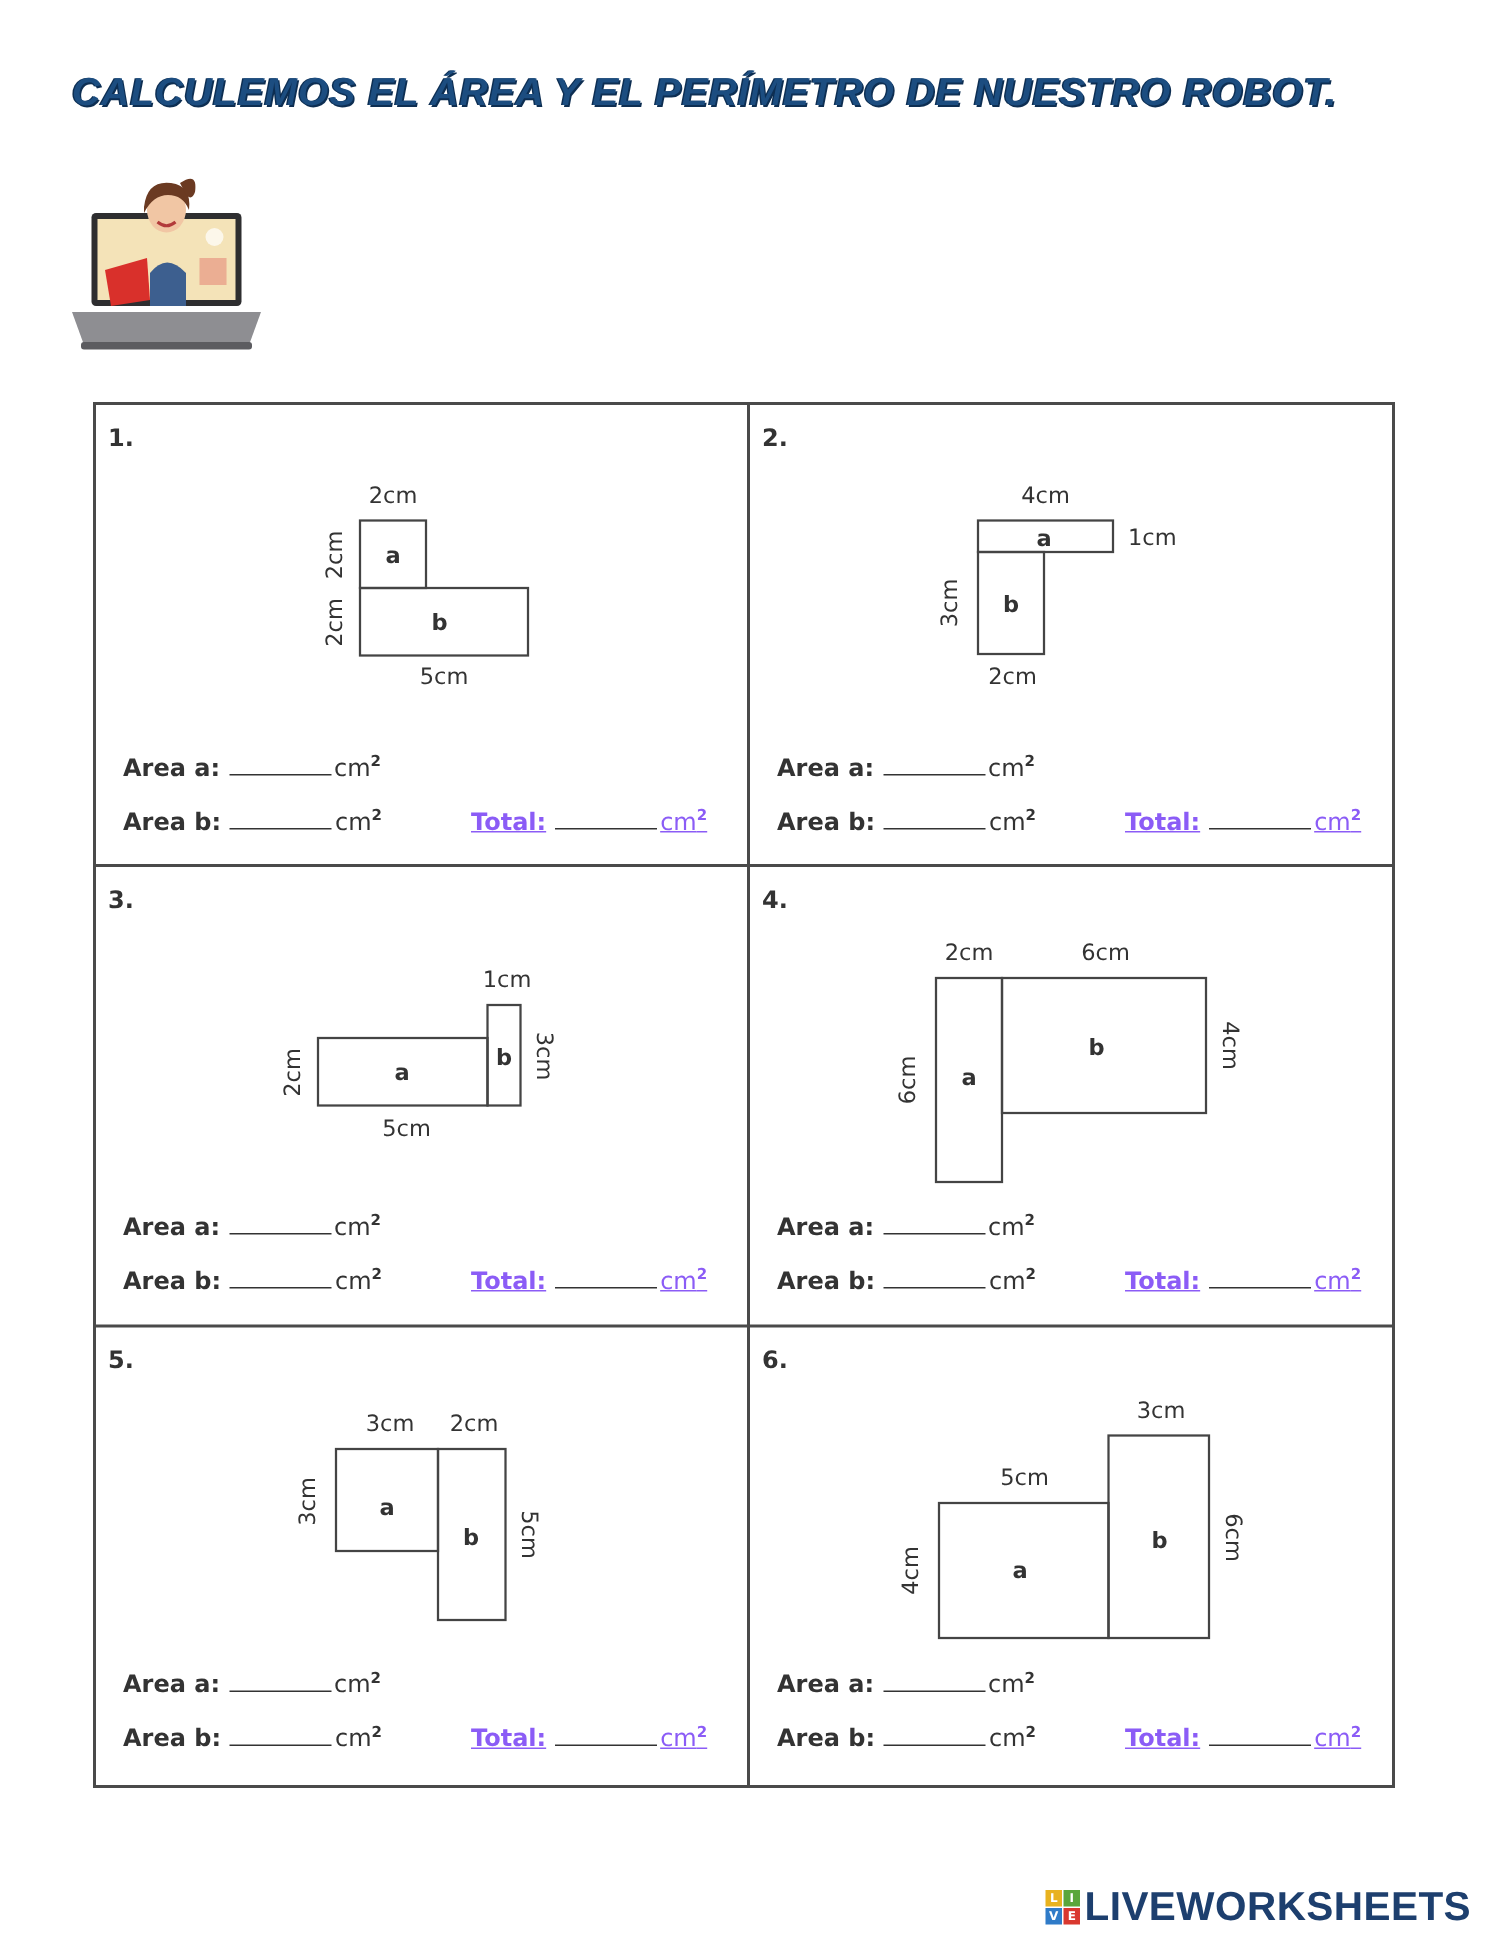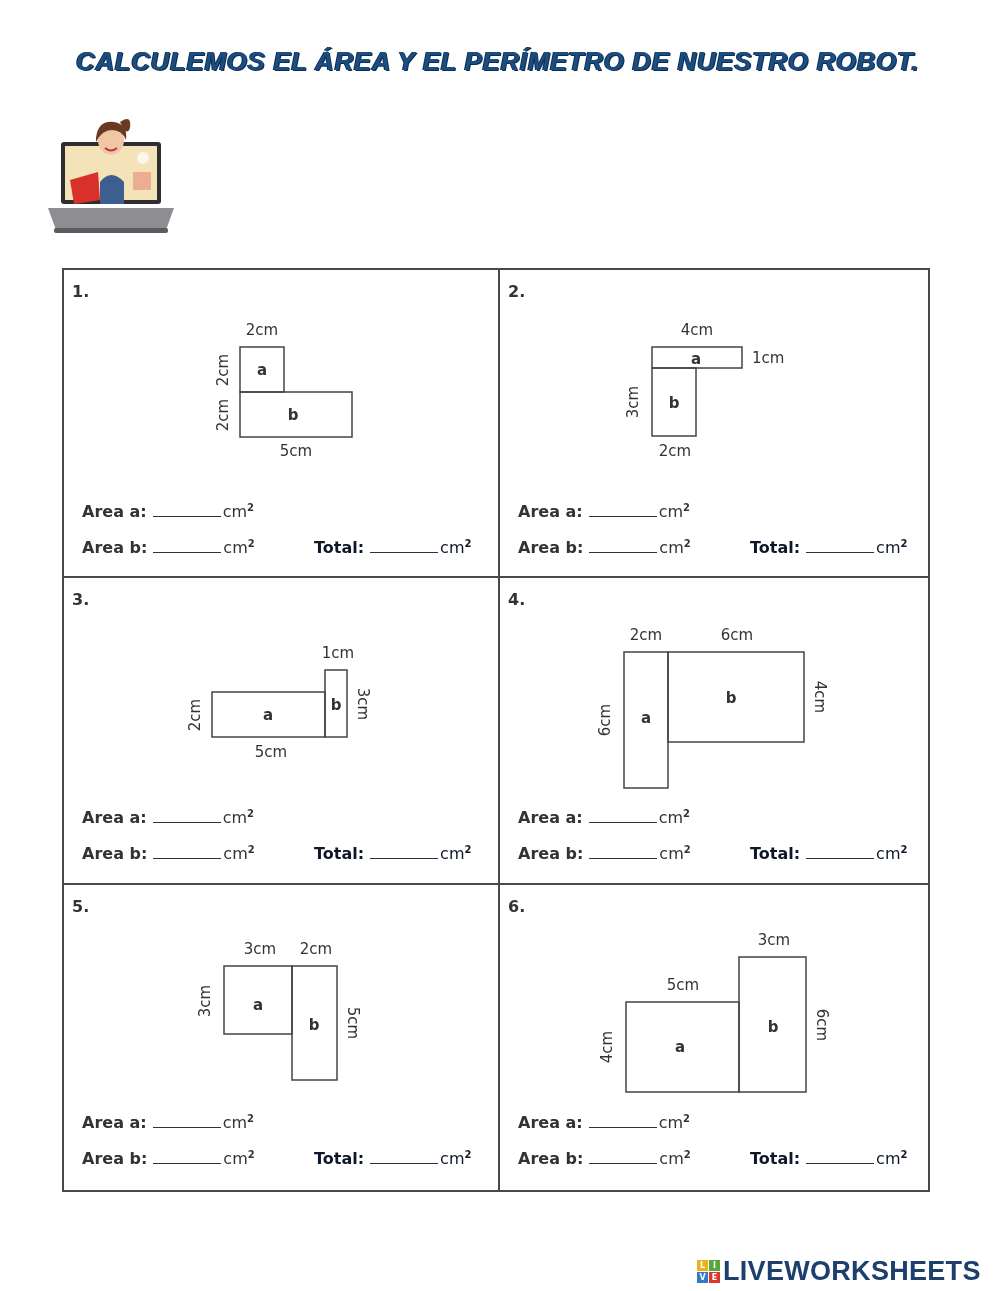--- a/index.html
+++ b/index.html
@@ -1,34 +1,34 @@
 <!DOCTYPE html>
 <html><head>
 <meta charset="utf-8">
 <style>
   html, body { margin:0; padding:0; }
   body { width:1000px; height:1291px; background:#ffffff; position:relative; overflow:hidden;
          font-family:"DejaVu Sans", sans-serif; color:#2b2b2b; }
   .title { position:absolute; left:48px; top:46px; font-family:"Liberation Sans", sans-serif;
            font-weight:bold; font-style:italic; font-size:26px; letter-spacing:0.6px; color:#1c4d80;
-           text-shadow: 1px 1px 0 #0d2e52, -1px 0 0 #0d2e52; white-space:nowrap;margin-left:28px; }
+           text-shadow: 1px 1px 0 #0d2e52, -1px 0 0 #0d2e52; white-space:nowrap; }
   .avatar { position:absolute; left:48px; top:112px; width:126px; height:124px; }
   .grid { position:absolute; left:62px; top:268px; width:868px; height:924px;
           border:2px solid #4a4a4a; box-sizing:border-box; }
   .cell { position:absolute; box-sizing:border-box; }
   .vline { position:absolute; left:434px; top:0; width:2px; height:100%; background:#4a4a4a; }
   .hline { position:absolute; left:0; width:100%; height:2px; background:#4a4a4a; }
   .num { position:absolute; left:8px; top:12px; font-size:16px; font-weight:bold; color:#333; }
   .fig { position:absolute; left:0; top:0; }
   .fig text { font-family:"DejaVu Sans", sans-serif; fill:#333; }
   .row { position:absolute; left:18px; font-size:16px; font-weight:bold; color:#333; white-space:nowrap; }
   .row .blank { display:inline-block; width:68px; border-bottom:1.5px solid #333; margin:0 2px 0 6px; height:14px; vertical-align:baseline; }
   .row .unit { font-weight:normal; }
   .row sup { font-size:10px; }
-  .total { position:absolute; left:250px; font-size:16px; font-weight:bold; color:#0f172a; white-space:nowrap; }
+  .total { position:absolute; left:250px; font-size:16px; font-weight:bold; color:#8b5cf6; white-space:nowrap;text-decoration:underline; }
   .total .blank { display:inline-block; width:68px; border-bottom:1.5px solid #333; margin:0 2px 0 6px; height:14px; }
   .total .unit { font-weight:normal; }
   .total sup { font-size:10px; }
   .logo { position:absolute; left:697px; top:1256px; display:flex; align-items:center; }
   .logo .tiles { display:grid; grid-template-columns:11px 11px; grid-gap:1px; margin-right:3px; }
   .logo .tile { width:11px; height:11px; font-size:8px; font-weight:bold; color:#fff; text-align:center; line-height:11px; font-family:"DejaVu Sans", sans-serif; }
   .logo .word { font-family:"Liberation Sans", sans-serif; font-weight:bold; font-size:27px; color:#1d3f6e; letter-spacing:0.3px;text-align:center; }
 </style>
 </head>
 <body>

